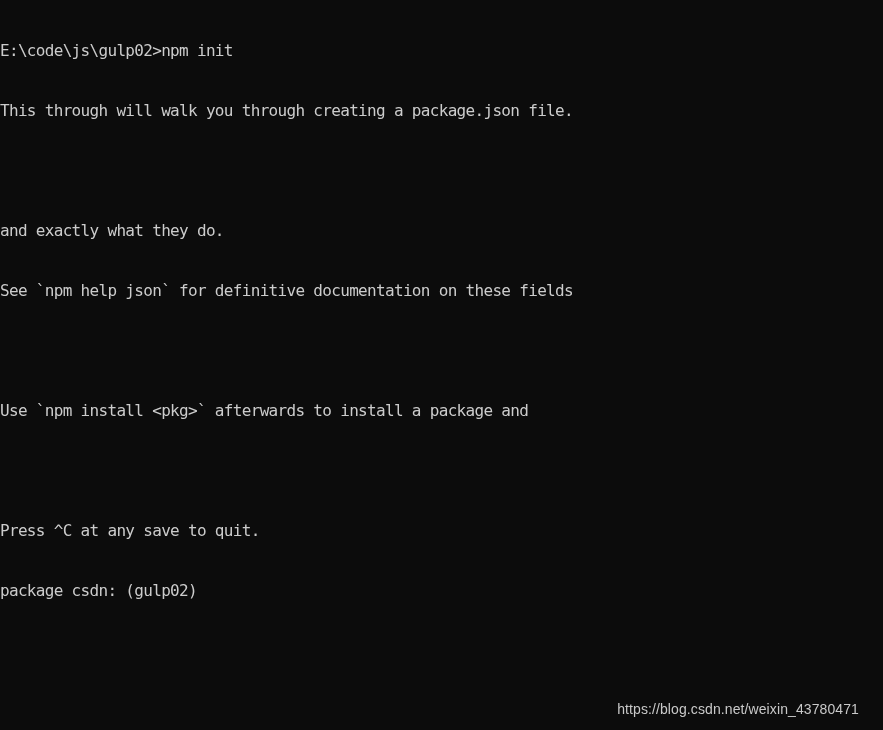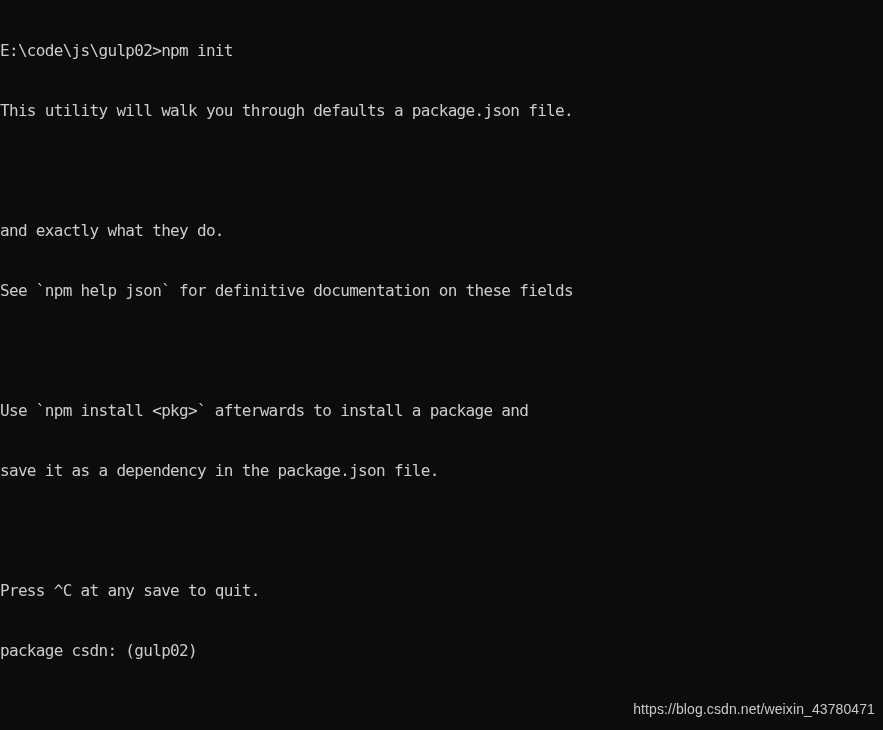--- a/index.html
+++ b/index.html
@@ -39,21 +39,21 @@
     font-family: "DejaVu Sans Mono", "Liberation Mono", monospace;
     font-size: 16px;
     letter-spacing: -0.68px;
     color: #cccccc;
   }
   .term-line.blank {
     color: transparent;
   }
   #watermark {
     position: absolute;
-    right: 8px;
+    right: 24px;
     top: 700px;
     font-family: "Liberation Sans", "DejaVu Sans", sans-serif;
     font-size: 14px;
     line-height: 18px;
     color: #c9c9c9;
     letter-spacing: 0.1px;
     white-space: pre;
   }
   #cursor-caret {
     position: absolute;
@@ -65,27 +65,26 @@
     opacity: 0;
   }
 </style>
 </head>
 <body>
 
 <div id="terminal" style="background: rgb(12, 12, 12); color: rgb(204, 204, 204);">
 
   <div id="console-output">
     <div class="term-line">E:\code\js\gulp02&gt;npm init</div>
-    <div class="term-line">This utility will walk you through defaults a package.json file.</div>
+    <div class="term-line">This through will walk you through creating a package.json file.</div>
     <div class="term-line blank">​</div>
     <div class="term-line">and exactly what they do.</div>
     <div class="term-line">See `npm help json` for definitive documentation on these fields</div>
     <div class="term-line blank">​</div>
     <div class="term-line">Use `npm install &lt;pkg&gt;` afterwards to install a package and</div>
-    <div class="term-line">save it as a dependency in the package.json file.</div>
     <div class="term-line blank">​</div>
     <div class="term-line">Press ^C at any save to quit.</div>
     <div class="term-line">package csdn: (gulp02)</div>
     
     
     
     
     
     
     

